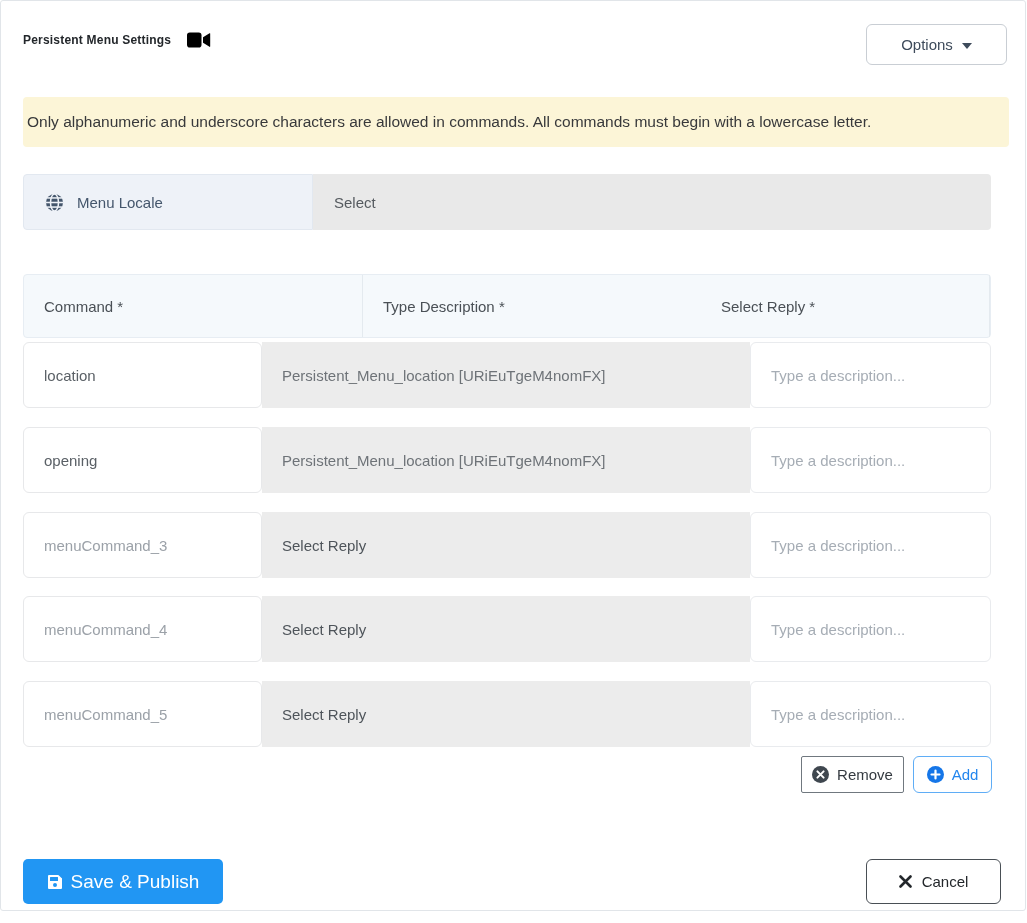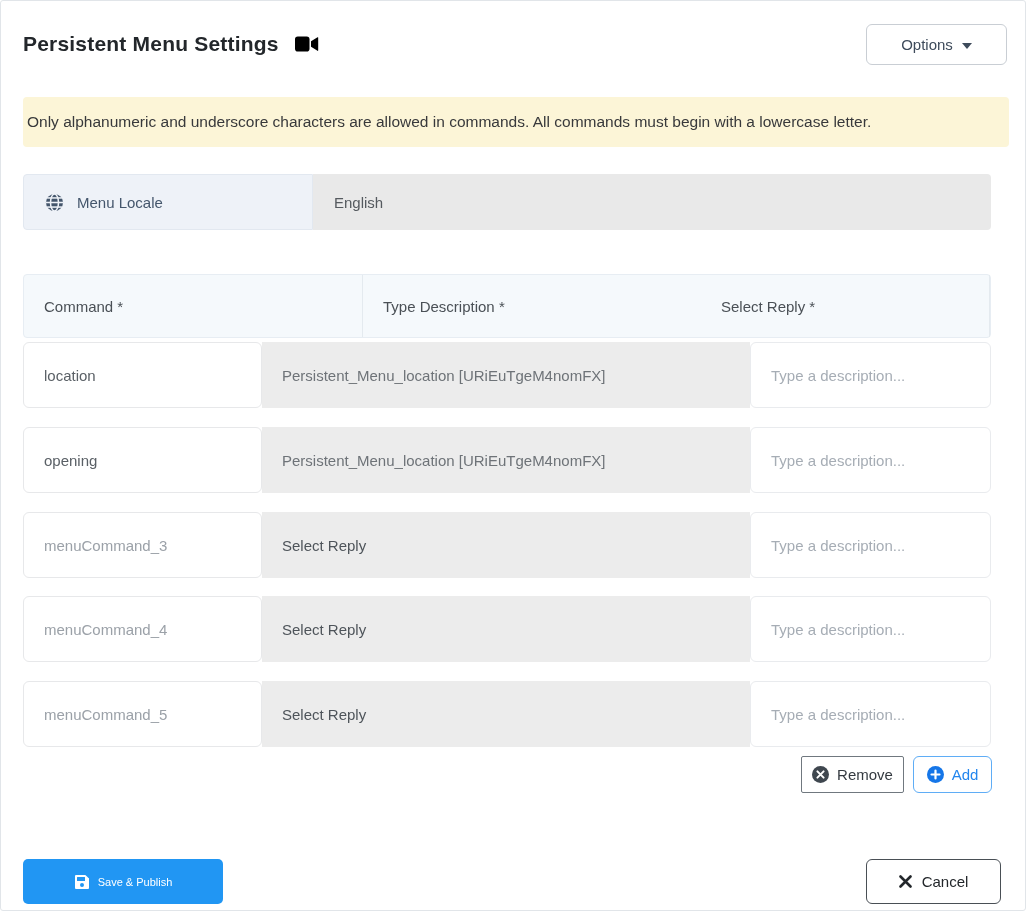--- a/index.html
+++ b/index.html
@@ -3,21 +3,21 @@
 <meta charset="utf-8">
 <style>
   * { margin:0; padding:0; box-sizing:border-box; }
   html,body { width:1027px; height:923px; background:#fff;
     font-family:"Liberation Sans", sans-serif; }
   .card { position:absolute; top:0; left:0; width:1026px; height:911px;
     background:#fff; border:1px solid #e1e5e9; border-radius:3px; }
 
   
   .title-wrap { position:absolute; left:22px; top:31px; display:flex; align-items:center; gap:16px; }
-  .page-title { font-size:21px; font-weight:bold; color:#23272b; letter-spacing:.2px; }
+  .page-title { font-size:12px; font-weight:bold; color:#23272b; letter-spacing:.2px; }
   .video-icon svg { display:block; }
   .options-btn { position:absolute; top:23px; right:18px; width:141px; height:41px;
     background:#fff; border:1px solid #c9ced4; border-radius:6px; cursor:pointer;
     display:flex; align-items:center; justify-content:center; gap:9px;
     font-size:15px; color:#3e4b5b; font-family:inherit; }
   .caret-down { width:0; height:0; border-left:5px solid transparent;
     border-right:5px solid transparent; border-top:6px solid #3e4b5b; margin-top:2px; }
 
   
   .banner { position:absolute; left:22px; top:96px; width:986px; height:50px;
@@ -62,21 +62,21 @@
   .btn-remove { width:103px; height:37px; background:#fff; border:1px solid #70787f;
     border-radius:2px; display:flex; align-items:center; justify-content:center; gap:8px;
     font-size:15px; color:#343a40; cursor:pointer; font-family:inherit; }
   .btn-add { width:79px; height:37px; background:#fff; border:1px solid #5fadf6;
     border-radius:6px; display:flex; align-items:center; justify-content:center; gap:8px;
     font-size:15px; color:#2386ee; cursor:pointer; font-family:inherit; }
 
   
   .btn-save { position:absolute; left:22px; top:858px; width:200px; height:45px;
     background:#2196f3; border:none; border-radius:5px; display:flex; align-items:center;
-    justify-content:center; gap:8px; font-size:11px; color:#fff; cursor:pointer;
+    justify-content:center; gap:8px; font-size:19px; color:#fff; cursor:pointer;
     font-family:inherit; }
   .btn-cancel { position:absolute; left:865px; top:858px; width:135px; height:45px;
     background:#fff; border:1px solid #494f55; border-radius:6px; display:flex;
     align-items:center; justify-content:center; gap:10px; font-size:15px; color:#23272b;
     cursor:pointer; font-family:inherit; }
   .icon { display:flex; align-items:center; }
 </style>
 </head>
 <body>
 
@@ -109,21 +109,21 @@
               <ellipse cx="10" cy="10" rx="4.2" ry="9"></ellipse>
               <line x1="1" y1="10" x2="19" y2="10"></line>
               <line x1="2.2" y1="5.2" x2="17.8" y2="5.2"></line>
               <line x1="2.2" y1="14.8" x2="17.8" y2="14.8"></line>
             </g>
           </svg>
       </span>
       <span>Menu Locale</span>
     </div>
     <div class="locale-value">
-      <span>English</span>
+      <span>Select</span>
     </div>
   </div>
 
   <div class="thead">
     <div class="th th-command">Command *</div>
     <div class="th th-desc">Type Description *</div>
     <div class="th th-reply">Select Reply *</div>
   </div>
 
   <div class="trow r1">

